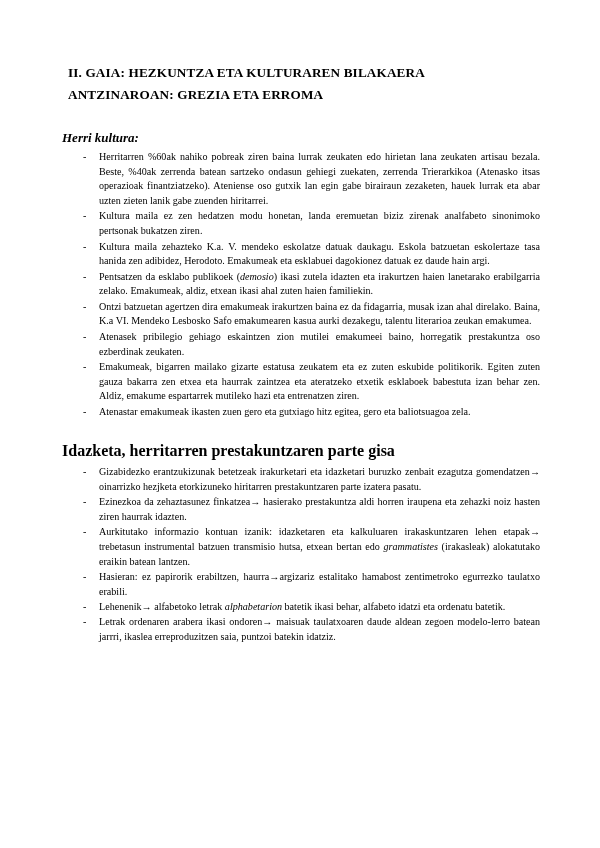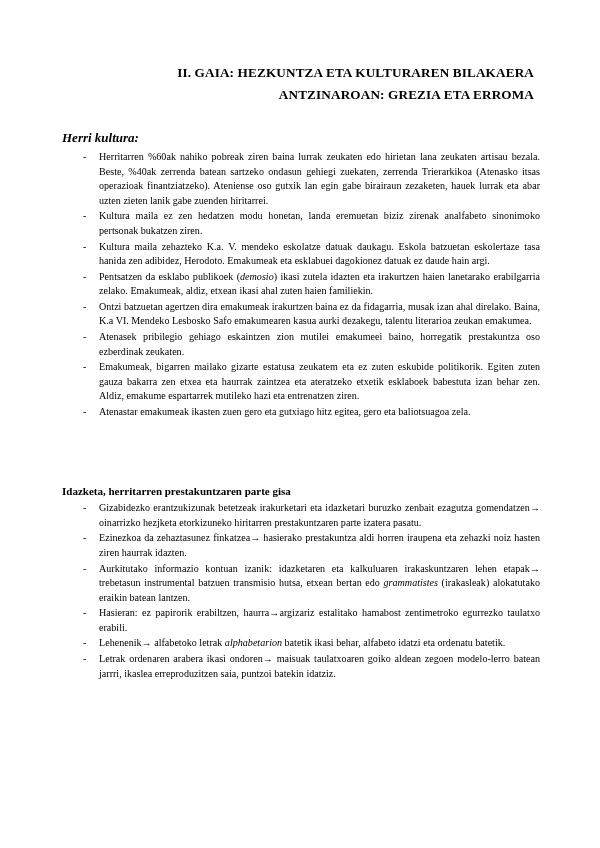--- a/index.html
+++ b/index.html
@@ -19,21 +19,21 @@
     box-sizing: border-box;
     width: 600px;
     height: 848px;
     padding: 62px 60px 40px 62px;
     background: #ffffff;
     position: relative;
   }
   .doc-title {
     font-size: 13.2px;
     font-weight: bold;
-    text-align: right;
+    text-align: left;
     line-height: 1.68;
     letter-spacing: 0.15px;
     margin: 0 6px 0 6px;
   }
   .doc-title .tline {
     display: block;
   }
   .section {
     margin-top: 0;
   }
@@ -42,22 +42,21 @@
   }
   .section-heading {
     font-size: 13px;
     font-weight: bold;
     font-style: italic;
     line-height: 1.5;
     margin: 0 0 2px 0;
   }
   .section-heading.plain {
     font-style: normal;
-    font-size: 11px;
-    margin-top: 44px;
+    font-size: 16px;
   }
   ul.bullets {
     list-style: none;
     margin: 0;
     padding: 0;
   }
   ul.bullets > li {
     position: relative;
     padding-left: 37px;
     font-size: 10.1px;
@@ -109,17 +108,17 @@
   <div class="section-gap"></div>
 
   <div class="section">
     <div class="section-heading plain">Idazketa, herritarren prestakuntzaren parte gisa</div>
     <ul class="bullets">
       <li>Gizabidezko erantzukizunak betetzeak irakurketari eta idazketari buruzko zenbait ezagutza gomendatzen→ oinarrizko hezjketa etorkizuneko hiritarren prestakuntzaren parte izatera pasatu.</li>
       <li>Ezinezkoa da zehaztasunez finkatzea→ hasierako prestakuntza aldi horren iraupena eta zehazki noiz hasten ziren haurrak idazten.</li>
       <li>Aurkitutako informazio kontuan izanik: idazketaren eta kalkuluaren irakaskuntzaren lehen etapak→ trebetasun instrumental batzuen transmisio hutsa, etxean bertan edo <em class="it">grammatistes</em> (irakasleak) alokatutako eraikin batean lantzen.</li>
       <li>Hasieran: ez papirorik erabiltzen, haurra→argizariz estalitako hamabost zentimetroko egurrezko taulatxo erabili.</li>
       <li>Lehenenik→ alfabetoko letrak <em class="it">alphabetarion</em> batetik ikasi behar, alfabeto idatzi eta ordenatu batetik.</li>
-      <li>Letrak ordenaren arabera ikasi ondoren→ maisuak taulatxoaren goiko aldean zegoen modelo-lerro batean jarrri, ikaslea erreproduzitzen saia, puntzoi batekin idatziz.</li>
+      <li>Letrak ordenaren arabera ikasi ondoren→ maisuak taulatxoaren daude aldean zegoen modelo-lerro batean jarrri, ikaslea erreproduzitzen saia, puntzoi batekin idatziz.</li>
     </ul>
   </div>
 
 </div>
 
 </body></html>

